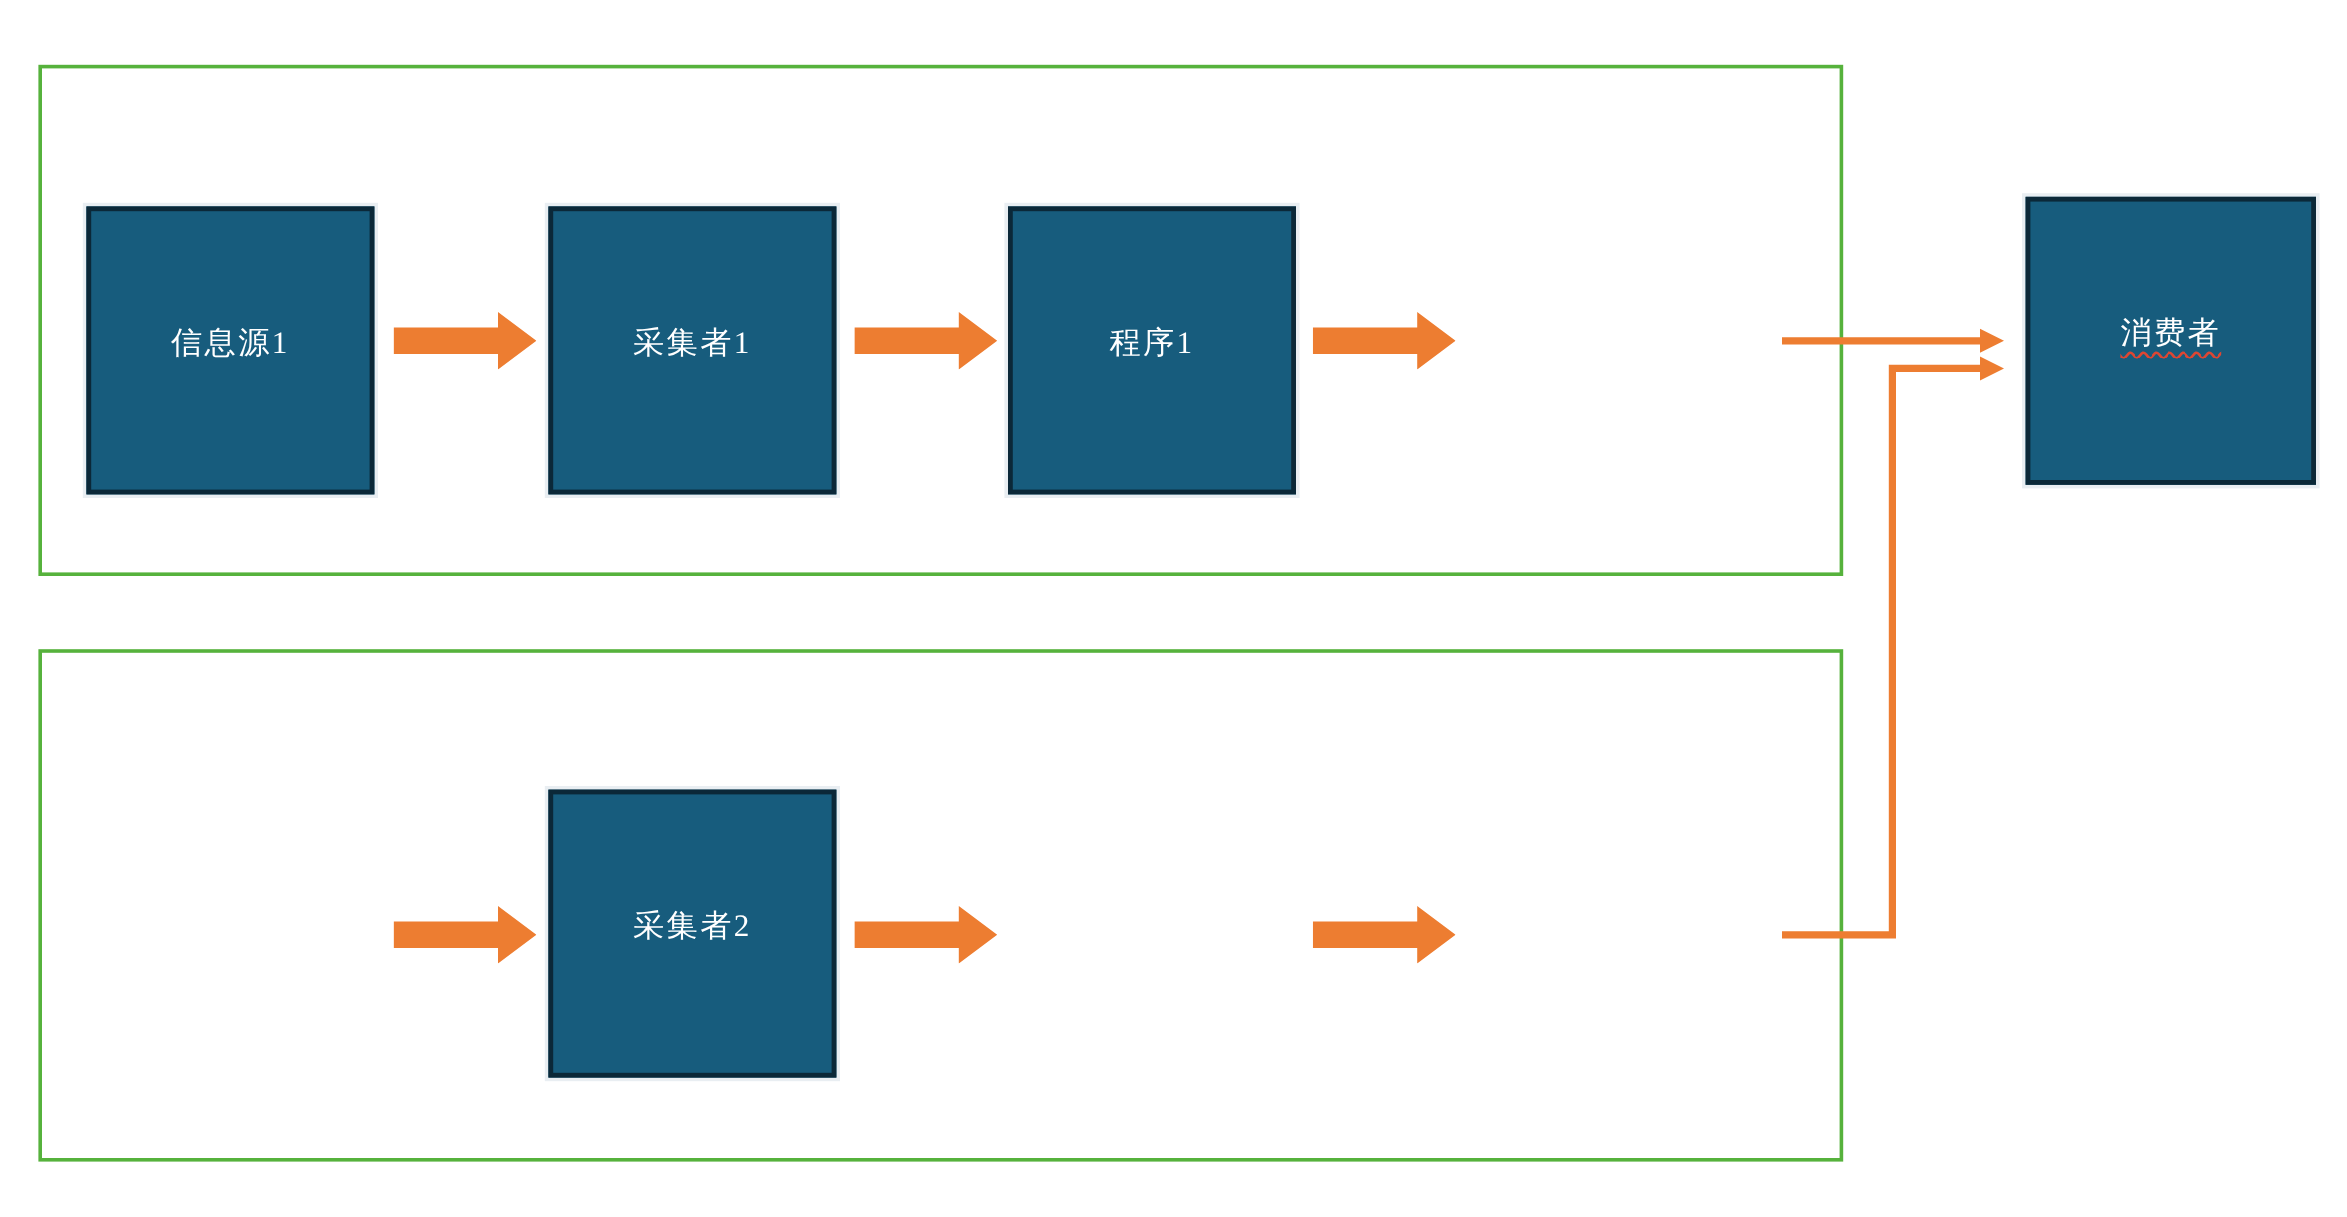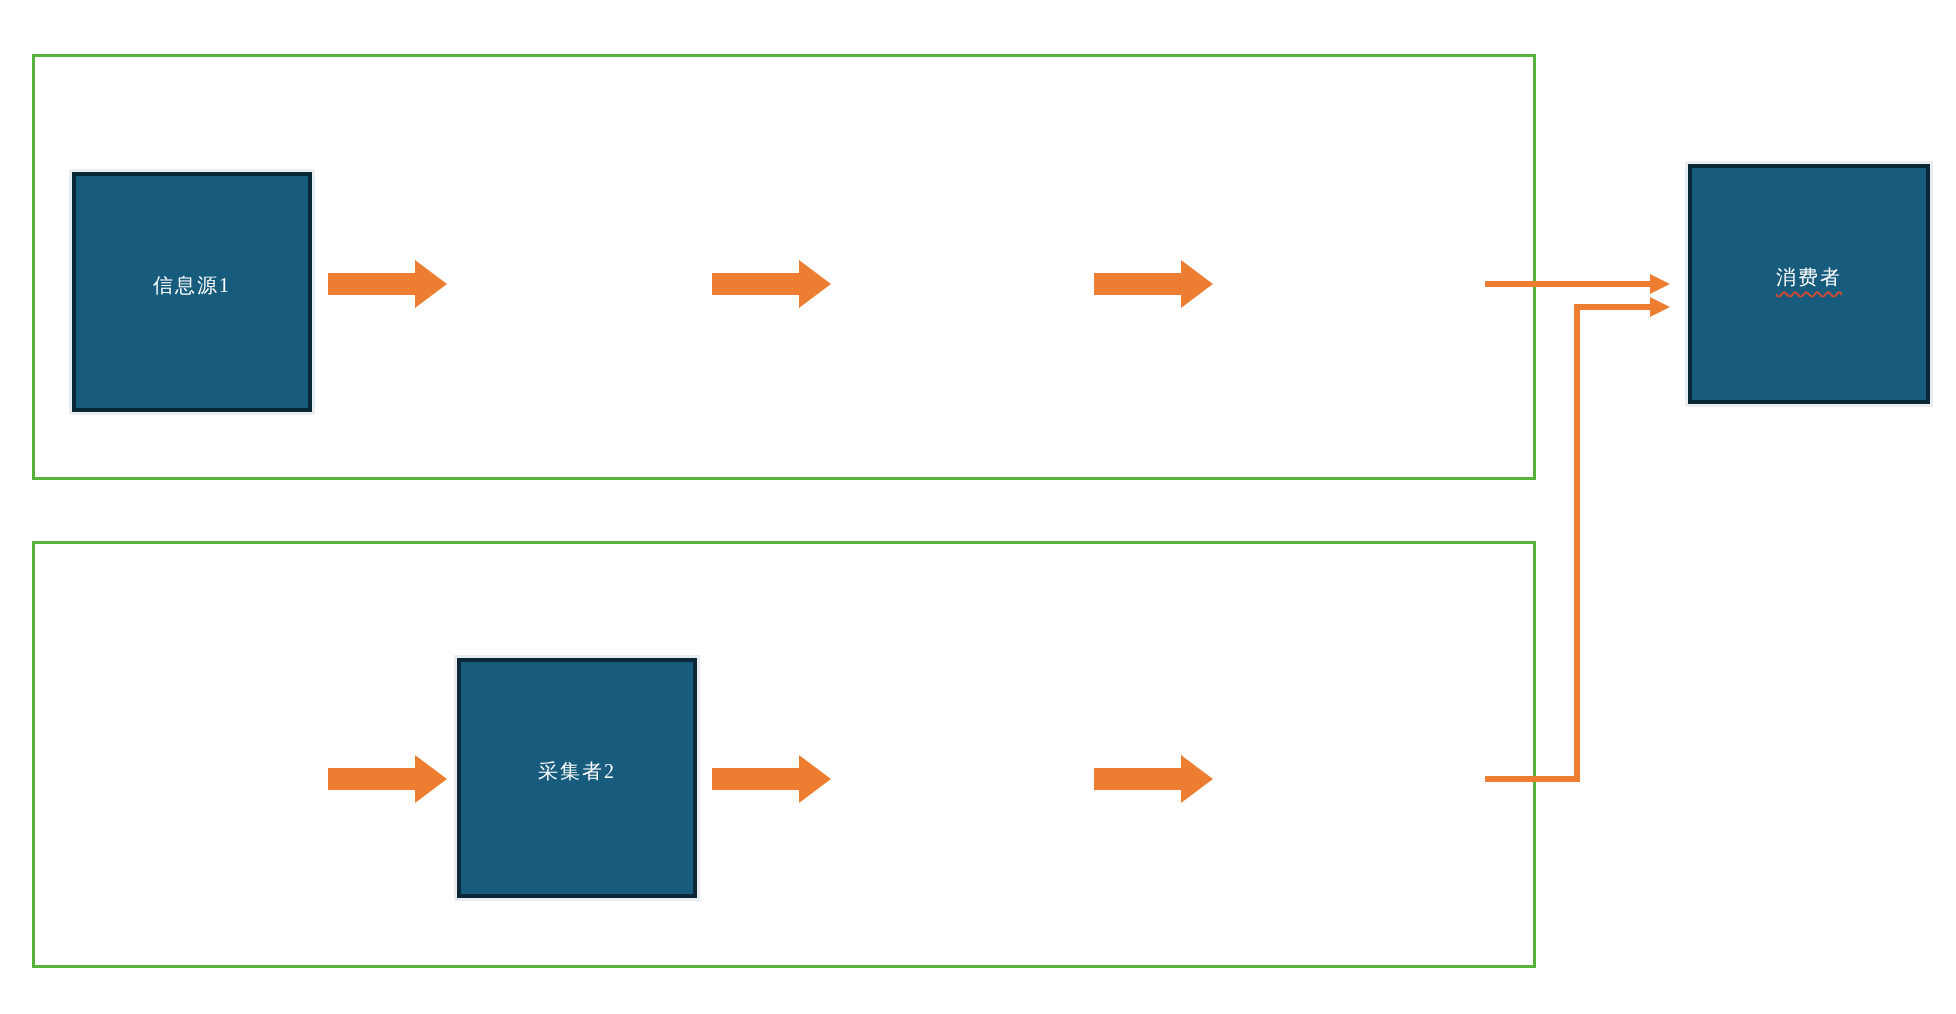--- a/index.html
+++ b/index.html
@@ -16,21 +16,21 @@
     position:absolute;width:240px;height:240px;box-sizing:border-box;
     background:var(--node-fill,#175C7D);
     border:4px solid var(--node-border,#0B2838);
     box-shadow:0 0 0 3px #e9eef2;
     display:flex;align-items:center;justify-content:center;
   }
   .r1{top:172px}.r2{top:658px}
   .c1{left:72px}.c2{left:457px}.c3{left:840px}.c4{left:1226px}
   .sink{left:1688px;top:164px;width:242px;}
   .node-label{
-    color:var(--node-text,#ffffff);font-size:20px;letter-spacing:2px;
+    color:var(--node-text,#ffffff);font-size:26px;letter-spacing:2px;
     transform:translateY(-7px);white-space:nowrap;
   }
   .misspell{
     text-decoration:underline wavy var(--spellcheck,#DE4632);
     text-decoration-thickness:2px;
     text-underline-offset:7px;
   }
   
   .block-arrow{position:absolute;width:119px;height:48px;color:var(--arrow,#ED7D31);}
   .ba1{left:328px}.ba2{left:712px}.ba3{left:1094px}
@@ -41,20 +41,26 @@
 </head>
 <body>
 
 <div class="canvas">
 
   <div class="group group1"></div>
   <div class="group group2"></div>
 
   <div class="node r1 c1">
     <span class="node-label">信息源1</span>
+  </div>
+  <div class="node r1 c2">
+    <span class="node-label">采集者1</span>
+  </div>
+  <div class="node r1 c3">
+    <span class="node-label">程序1</span>
   </div>
 
   <div class="node r2 c2">
     <span class="node-label">采集者2</span>
   </div>
 
   <div class="node sink">
     <span class="node-label misspell" id="consumer-label">消费者</span>
   </div>
 

